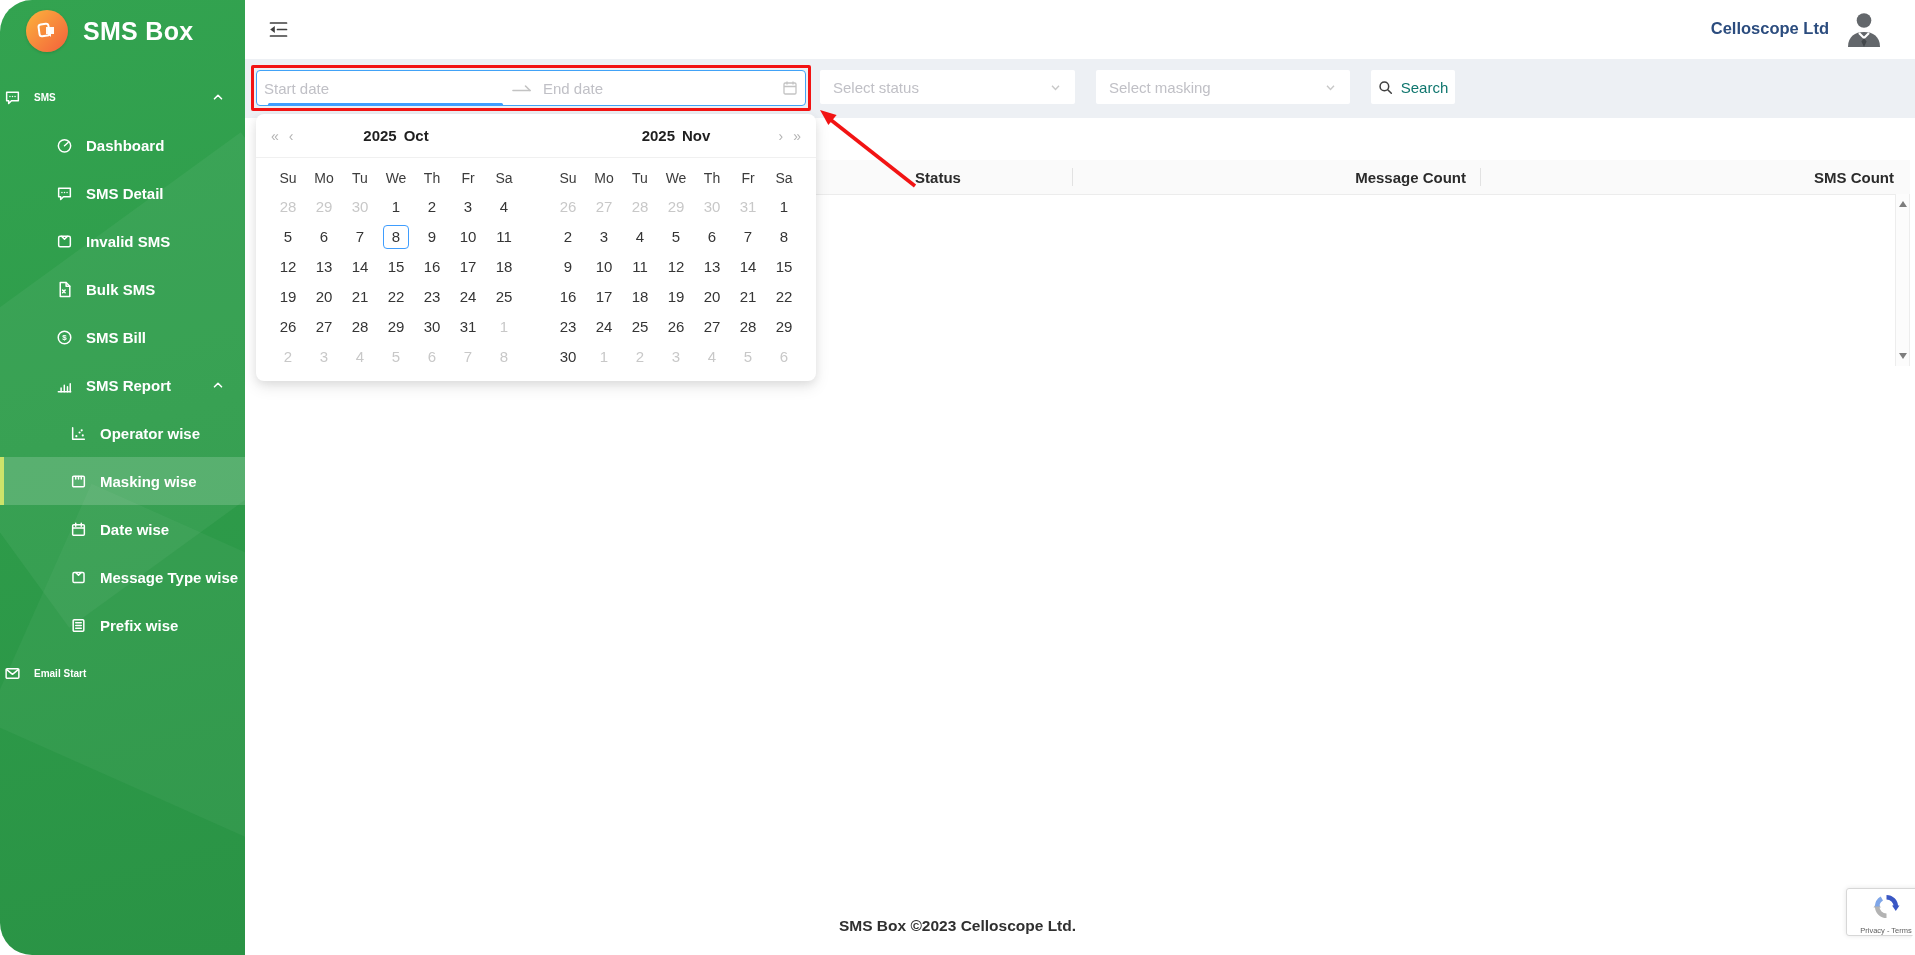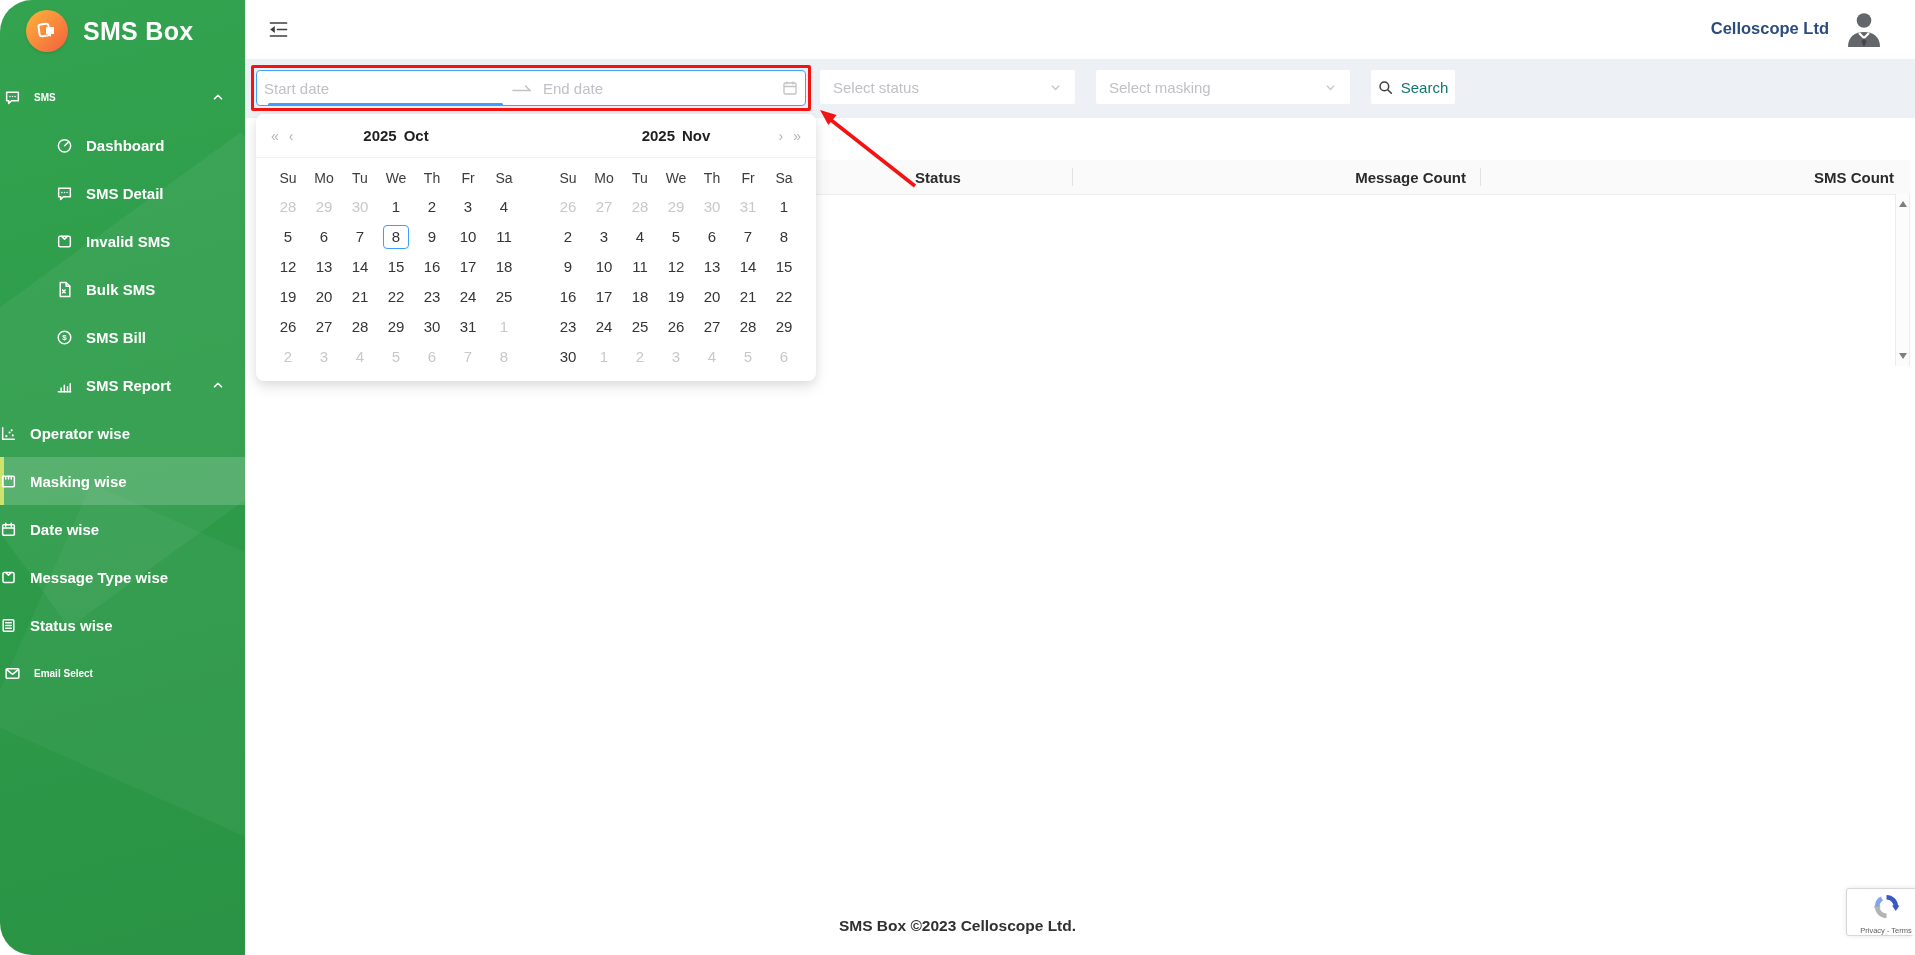--- a/index.html
+++ b/index.html
@@ -15,21 +15,21 @@
   .logo-row{position:relative;display:flex;align-items:center;gap:15px;height:58px;padding-left:26px;padding-top:2px;}
   .logo-badge{width:42px;height:42px;border-radius:50%;flex:none;
               background:linear-gradient(135deg,#fbab3c 10%,#f4683c 90%);
               display:flex;align-items:center;justify-content:center;box-shadow:0 1px 3px rgba(0,0,0,.15);}
   .logo-title{color:#fff;font-size:25px;font-weight:700;letter-spacing:.3px;}
   .nav{position:relative;margin-top:13px;}
   .nav-item{position:relative;height:48px;display:flex;align-items:center;gap:13px;
             color:#fff;font-weight:700;font-size:15px;cursor:pointer;}
   .nav-item.lvl1{padding-left:4px;font-size:10px;}
   .nav-item.lvl2{padding-left:56px;}
-  .nav-item.lvl3{}
+  .nav-item.lvl3{padding-left:70px;}
   .nav-item.selected{background:rgba(255,255,255,.17);box-shadow:inset 4px 0 0 #cde36a;}
   .icn{display:inline-flex;width:17px;height:17px;align-items:center;justify-content:center;flex:none;}
   .icn svg{width:100%;height:100%;}
   .chev{position:absolute;right:21px;top:50%;transform:translateY(-50%);width:12px;height:12px;display:flex;}
 
   
   .main{position:absolute;left:245px;top:0;right:0;height:955px;background:#fff;}
   .topbar{position:absolute;left:0;right:0;top:0;height:59px;background:#fff;border-bottom:1px solid #f2f2f2;}
   .fold{position:absolute;left:23px;top:19px;width:21px;height:21px;cursor:pointer;}
   .company{position:absolute;right:86px;top:19px;font-size:16.5px;font-weight:700;color:#2b4c7e;}
@@ -244,30 +244,30 @@
           </span>
           <span>Message Type wise</span>
         </div>
         <div class="nav-item lvl3">
           <span class="icn">
             <svg viewBox="0 0 16 16" fill="none" stroke="#fff" stroke-width="1.4" stroke-linecap="round" stroke-linejoin="round">
               <rect x="3" y="2.5" width="10" height="11" rx="1"></rect>
               <path d="M5.4,5.4 h5.2 M5.4,8 h5.2 M5.4,10.6 h5.2"></path>
             </svg>
           </span>
-          <span>Status wise</span>
+          <span>Prefix wise</span>
         </div>
         <div class="nav-item lvl1">
           <span class="icn">
             <svg viewBox="0 0 16 16" fill="none" stroke="#fff" stroke-width="1.4" stroke-linecap="round" stroke-linejoin="round">
               <rect x="2" y="3.5" width="12" height="9" rx="1"></rect>
               <path d="M2.6,4.4 L8,8.8 L13.4,4.4"></path>
             </svg>
           </span>
-          <span>Email Select</span>
+          <span>Email Start</span>
         </div>
       </nav>
   </aside>
 
   <div class="main">
     <header class="topbar">
       <span class="fold">
         <svg viewBox="0 0 21 21" width="21" height="21">
           <g stroke="#3f3f3f" stroke-width="1.7" stroke-linecap="round">
             <path d="M2.5,4 h16"></path>

